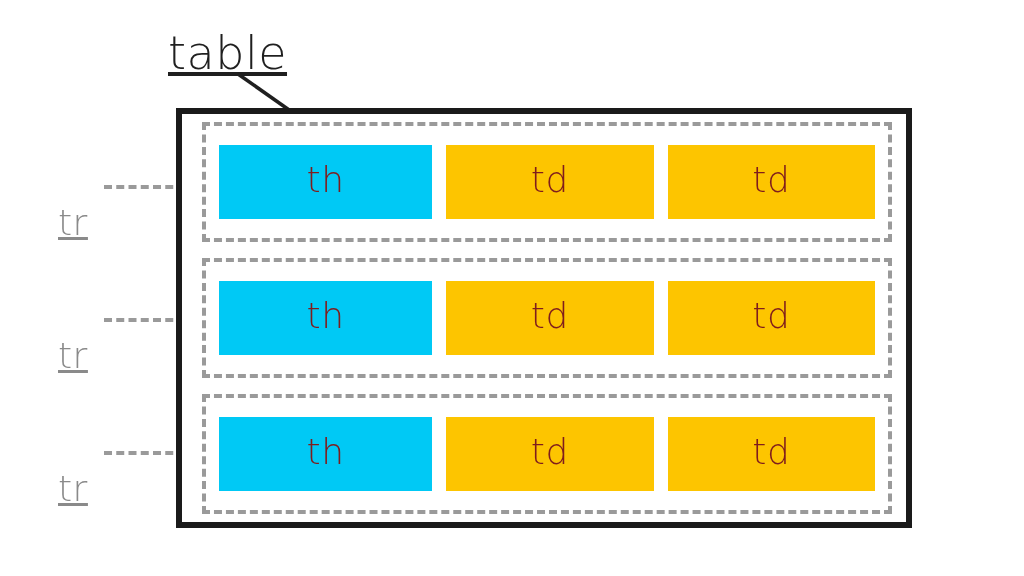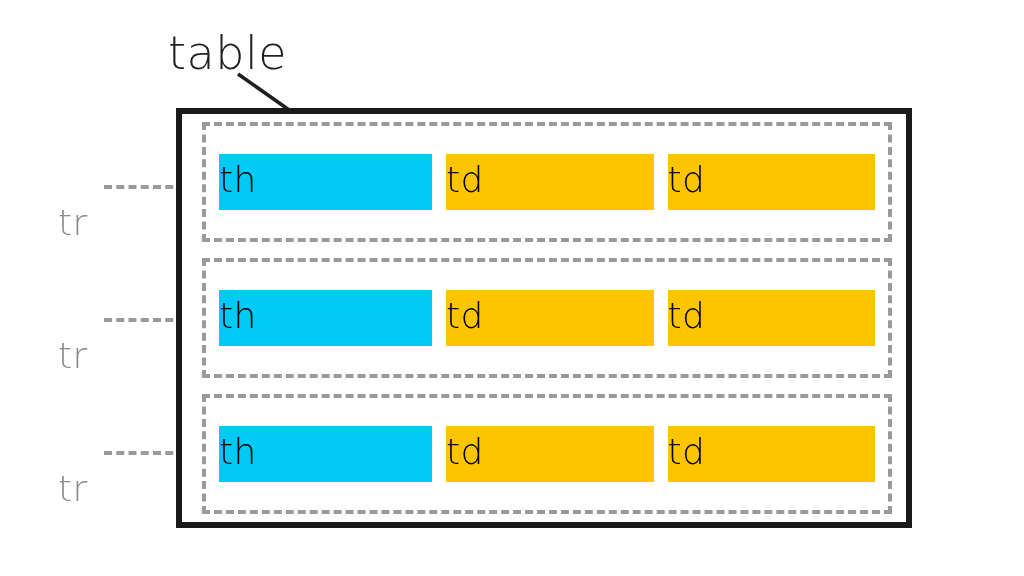--- a/index.html
+++ b/index.html
@@ -19,20 +19,21 @@
     overflow: hidden;
   }
 
   
   .label {
     position: absolute;
     font-weight: 300;
     line-height: 1;
     white-space: nowrap;
     user-select: none;
+    text-decoration: underline;
   }
   #table-label {
     left: 168px;
     top: 30px;
     font-size: 46px;
     color: #1f1f1f;
     letter-spacing: 0.5px;
   }
   .tr-label {
     font-size: 36px;
@@ -103,26 +104,26 @@
     border: 4px dashed #9a9a9a;
     height: 120px;
     display: flex;
     align-items: center;
     padding: 0 13px;
     gap: 14px;
     background: transparent;
   }
 
   .cell {
-    height: 56px;
+    height: 74px;
     display: flex;
     align-items: center;
-    justify-content: flex-start;
-    box-sizing: border-box;
-    color: #000000;
+    justify-content: center;
+    box-sizing: border-box;
+    color: #7f1d1d;
     font-size: 36px;
     font-weight: 300;
     letter-spacing: 0.5px;
     line-height: 1;
     user-select: none;
   }
   .cell.th {
     background: #00c9f5;
     flex: 0 0 213px;
   }

